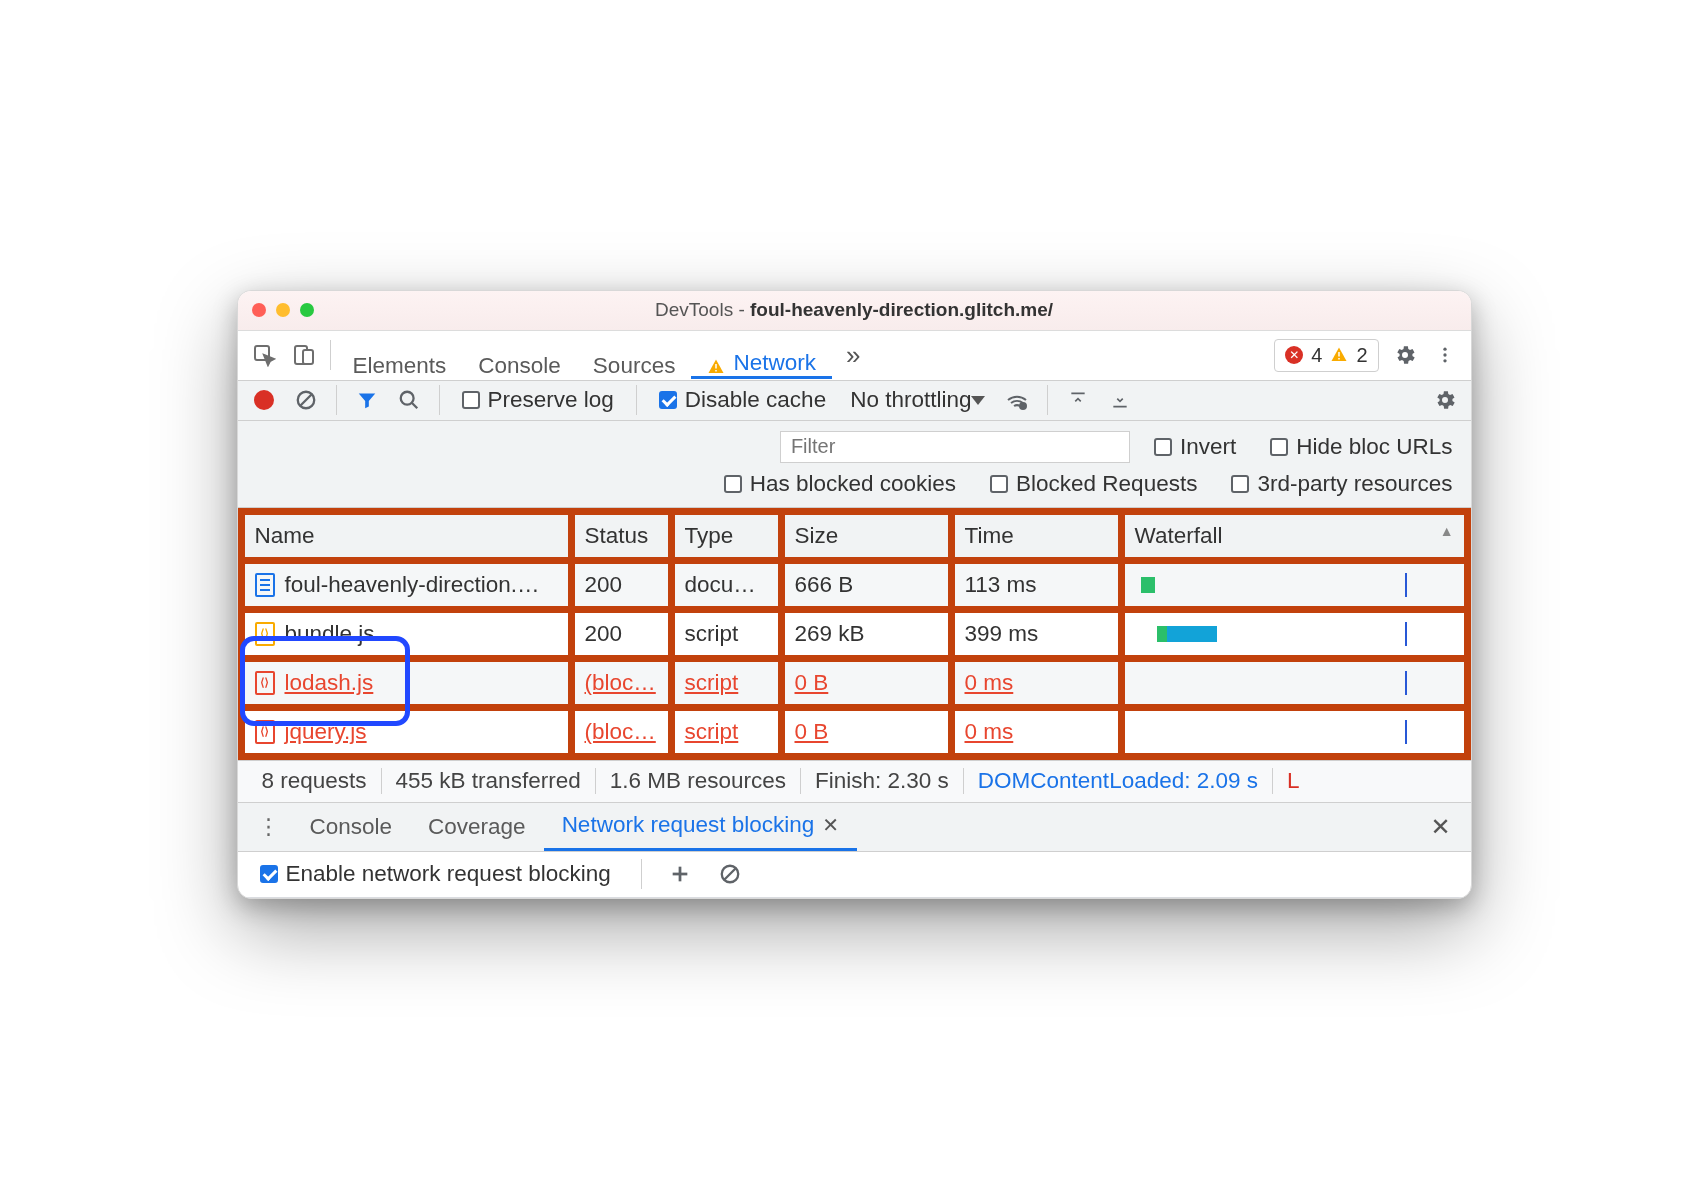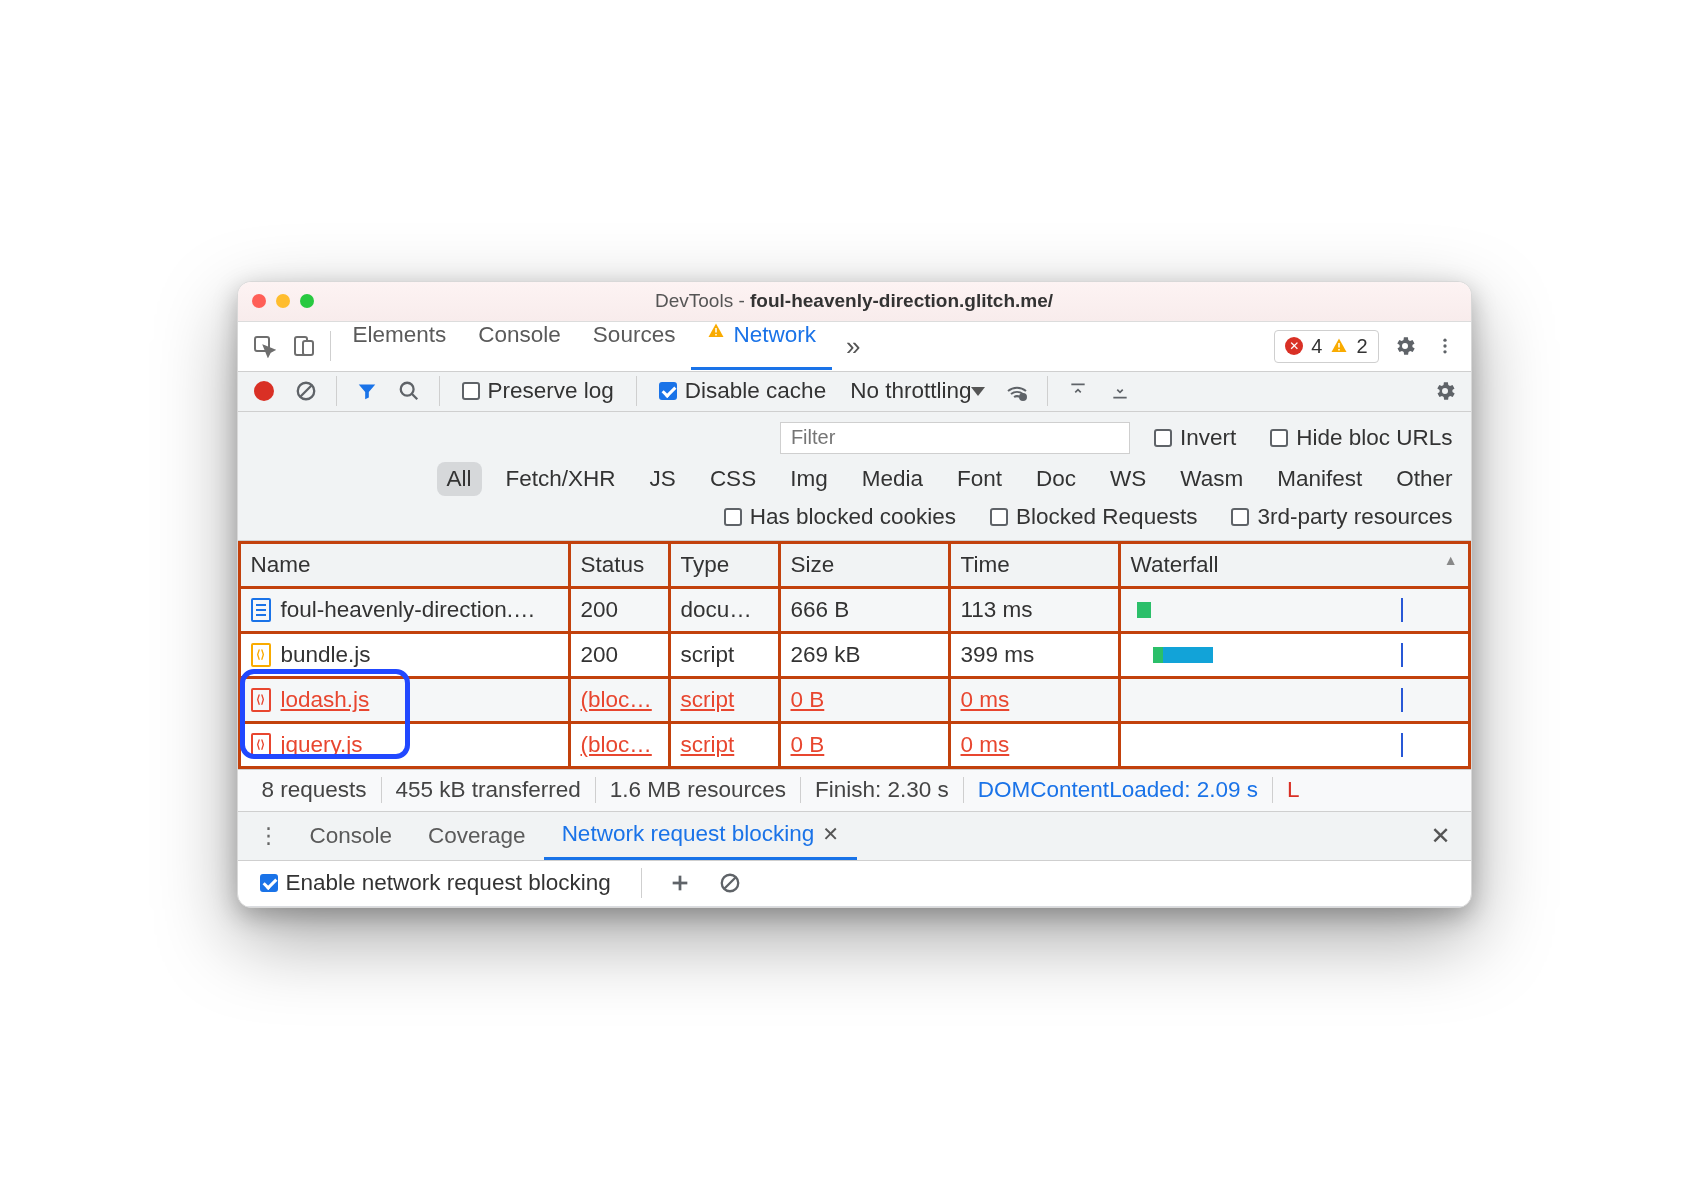--- a/index.html
+++ b/index.html
@@ -45,21 +45,21 @@
   .tabrow {
     display:flex; align-items:center; height:50px;
     border-bottom: 1px solid #cfcfcf;
     padding: 0 6px;
   }
   .tabrow .iconbtn {
     width:40px; height:40px; display:flex; align-items:center; justify-content:center;
     color:#6e6e6e; cursor:pointer;
   }
   .vdiv { width:1px; height:30px; background:#cfcfcf; margin: 0 6px; }
-  .tab { padding: 0 16px; height:48px; display:flex; align-items:flex-start; gap:8px; color:#5a5a5a; cursor:pointer; }
+  .tab { padding: 0 16px; height:48px; display:flex; align-items:flex-end; gap:8px; color:#5a5a5a; cursor:pointer; }
   .tab.active { color:#1a73e8; border-bottom: 3px solid #1a73e8; font-weight:500;}
   .tab .warn-tri{ width:18px;height:18px;}
   .overflow { padding:0 14px; color:#555; font-size:26px;}
   .spacer{flex:1;}
   .badgebox{
     display:flex; align-items:center; gap:8px;
     border:1px solid #cfcfcf; border-radius:4px;
     padding:4px 10px; margin-right:6px; font-size:20px;
   }
   .badge-err{ width:18px;height:18px;border-radius:50%;background:#d93025;display:flex;align-items:center;justify-content:center;color:#fff;font-size:12px;}
@@ -84,21 +84,21 @@
   .filterbar .row{ display:flex; align-items:center; gap:14px; flex-wrap:wrap; padding:4px 0;justify-content:flex-end;}
   .filter-input{
     width:350px; height:32px; background:#fff; border:1px solid #cfcfcf;
     padding:0 10px; font-size:20px; color:#888;
   }
   .pill{ padding:4px 10px; border-radius:8px; cursor:pointer; color:#333;}
   .pill.on{ background:#d6d8da;}
   
   .table { width:100%; border-collapse:collapse; table-layout:fixed;}
   .table th, .table td{
-    border:3px solid #c2410c; padding:8px 10px; text-align:left;
+    border:7px solid #c2410c; padding:8px 10px; text-align:left;
     font-weight:400; color:#333; white-space:nowrap; overflow:hidden; text-overflow:ellipsis;
     height:42px;
   }
   .table th{ background:#f1f3f4; position:relative;}
   .table th.sort::after{content:"▲"; position:absolute; right:10px; color:#888; font-size:14px;}
   .col-name{width:330px;} .col-status{width:100px;} .col-type{width:110px;}
   .col-size{width:170px;} .col-time{width:170px;} .col-wf{width:auto;}
   .td-right{ text-align:right; }
   .namecell{ display:flex; align-items:center; gap:10px;}
   .ficon{ width:20px; height:24px; border:2px solid; border-radius:2px; position:relative; flex:none;}
@@ -297,34 +297,20 @@
         <input class="filter-input" placeholder="Filter" style="">
         <label class="chk">
             <span class="box"></span>
             <span>Invert</span>
           </label>
         <label class="chk">
             <span class="box"></span>
             <span>Hide bloc URLs</span>
           </label>
       </div>
-      <div class="row" id="type-pills">
-          <span class="pill on">All</span>
-          <span class="pill">Fetch/XHR</span>
-          <span class="pill">JS</span>
-          <span class="pill">CSS</span>
-          <span class="pill">Img</span>
-          <span class="pill">Media</span>
-          <span class="pill">Font</span>
-          <span class="pill">Doc</span>
-          <span class="pill">WS</span>
-          <span class="pill">Wasm</span>
-          <span class="pill">Manifest</span>
-          <span class="pill">Other</span>
-        </div>
       <div class="row">
         <label class="chk">
             <span class="box"></span>
             <span>Has blocked cookies</span>
           </label>
         <label class="chk">
             <span class="box"></span>
             <span>Blocked Requests</span>
           </label>
         <label class="chk">

